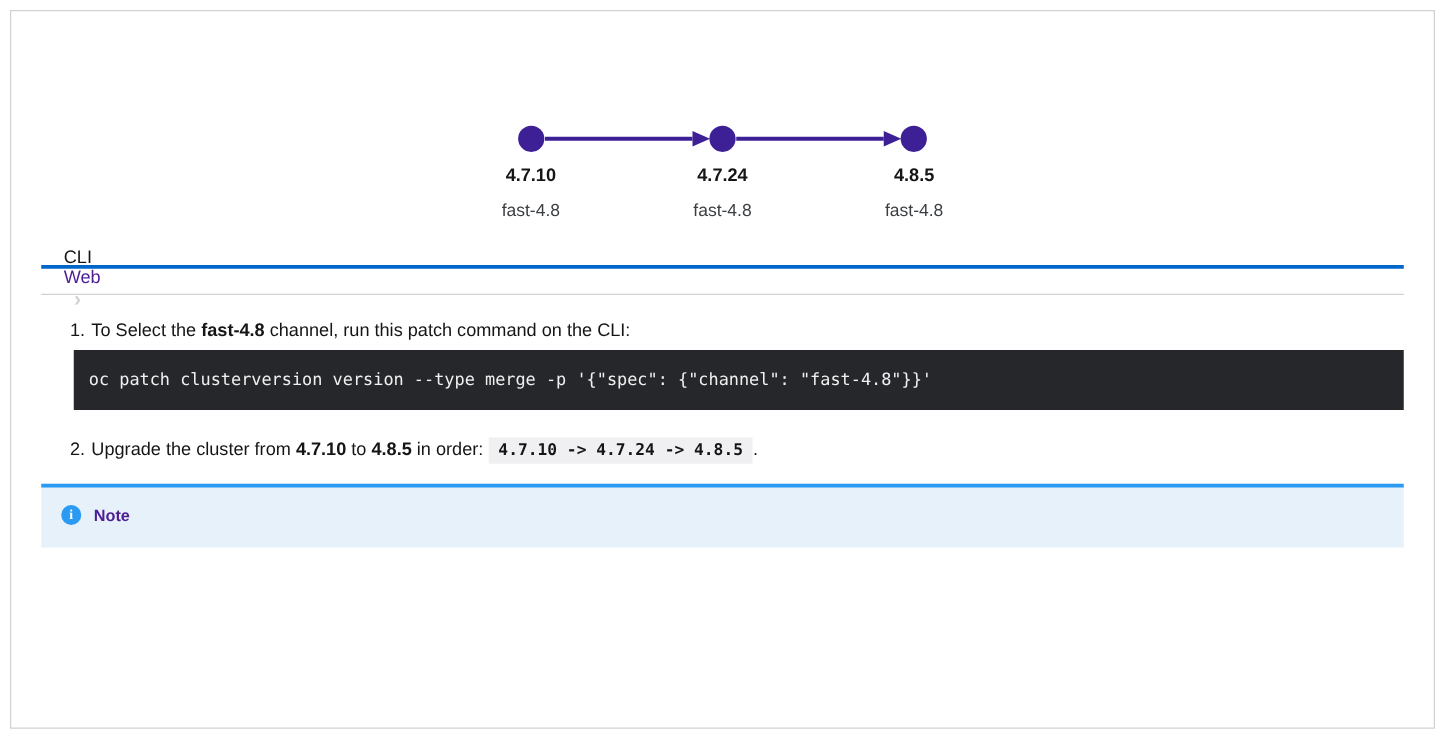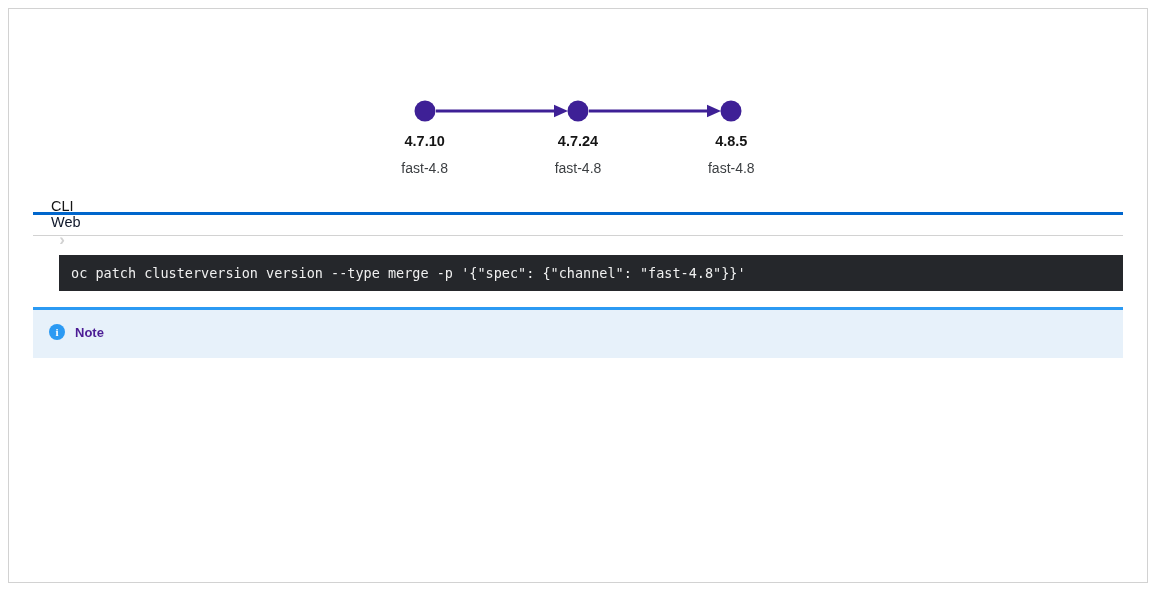--- a/index.html
+++ b/index.html
@@ -20,32 +20,32 @@
   .node-version { font-size: 14.5px; font-weight: 700; color: #151515; }
   .chan-row { margin-top: 11px; }
   .node-channel { font-size: 14px; font-weight: 400; color: #3c3f42; }
   
   .steps-heading { margin-top: 56px; font-size: 15.5px; font-weight: 700; }
   
   .tabs { margin-top: 22px; display: flex; align-items: stretch; height: 38px; border-bottom: 1px solid #d2d2d2; position: relative; flex-direction: column; }
   .tab { padding: 0 18px; display: flex; align-items: center; font-size: 14.5px; cursor: pointer; position: relative; }
   .tab.active { color: #151515; }
   .tab.active::after { content: ""; position: absolute; left: 0; right: 0; bottom: -1px; height: 3px; background: #0066cc; }
-  .tab.inactive { color: #0f172a; }
+  .tab.inactive { color: #4c1d95; }
   .tab-divider { width: 1px; background: #d2d2d2; margin-left: 12px; }
   .tab-scroll { width: 58px; display: flex; align-items: center; justify-content: center; color: #d2d2d2; font-size: 17px; font-weight: 700; cursor: default; }
   
   .olist { margin-left: 23px; }
   .oitem1 { margin-top: 19px; }
   .oitem2 { margin-top: 22px; }
   .oitem-line { font-size: 14.5px; line-height: 20px; }
   .num { margin-right: 5px; }
   b { font-weight: 700; }
   .codeblock {
-    margin-top: 5px; margin-left: 3px; height: 36px;
+    margin-top: 5px; margin-left: 3px; height: 48px;
     background: #25272b; display: flex; align-items: center; padding: 0 12px;
   }
   .codeblock code { font-family: "DejaVu Sans Mono", "Liberation Mono", monospace; font-size: 13.5px; color: #f0f0f0; white-space: pre; }
   .inline-code {
     font-family: "DejaVu Sans Mono", "Liberation Mono", monospace; font-size: 13px; font-weight: 700;
     background: #f0f0f2; padding: 3px 8px; color: #151515;
   }
   
   .note {
     margin-top: 16px; background: #e7f1fa; border-top: 3px solid #2b9af3;
@@ -95,23 +95,31 @@
     <div class="tab inactive">Web</div>
     <div class="tab-divider"></div>
     <div class="tab-scroll">
         <span>›</span>
       </div>
   </div>
 
   <div class="olist">
 
     <div class="oitem1">
+      <div class="oitem-line">
+        <span class="num">1.</span><span>To Select the </span><b>fast-4.8</b><span> channel, run this patch command on the CLI:</span>
+      </div>
       <pre class="codeblock"><code>oc patch clusterversion version --type merge -p '{"spec": {"channel": "fast-4.8"}}'</code></pre>
     </div>
 
+    <div class="oitem2">
+      <div class="oitem-line">
+        <span class="num">2.</span><span>Upgrade the cluster from </span><b>4.7.10</b><span> to </span><b>4.8.5</b><span> in order: </span><span class="inline-code">4.7.10 -&gt; 4.7.24 -&gt; 4.8.5</span><span>.</span>
+      </div>
+    </div>
 
   </div>
 
   <div class="note">
     <div class="note-head">
       <span class="info-icon">i</span>
       <span class="note-title">Note</span>
     </div>
   </div>
 

